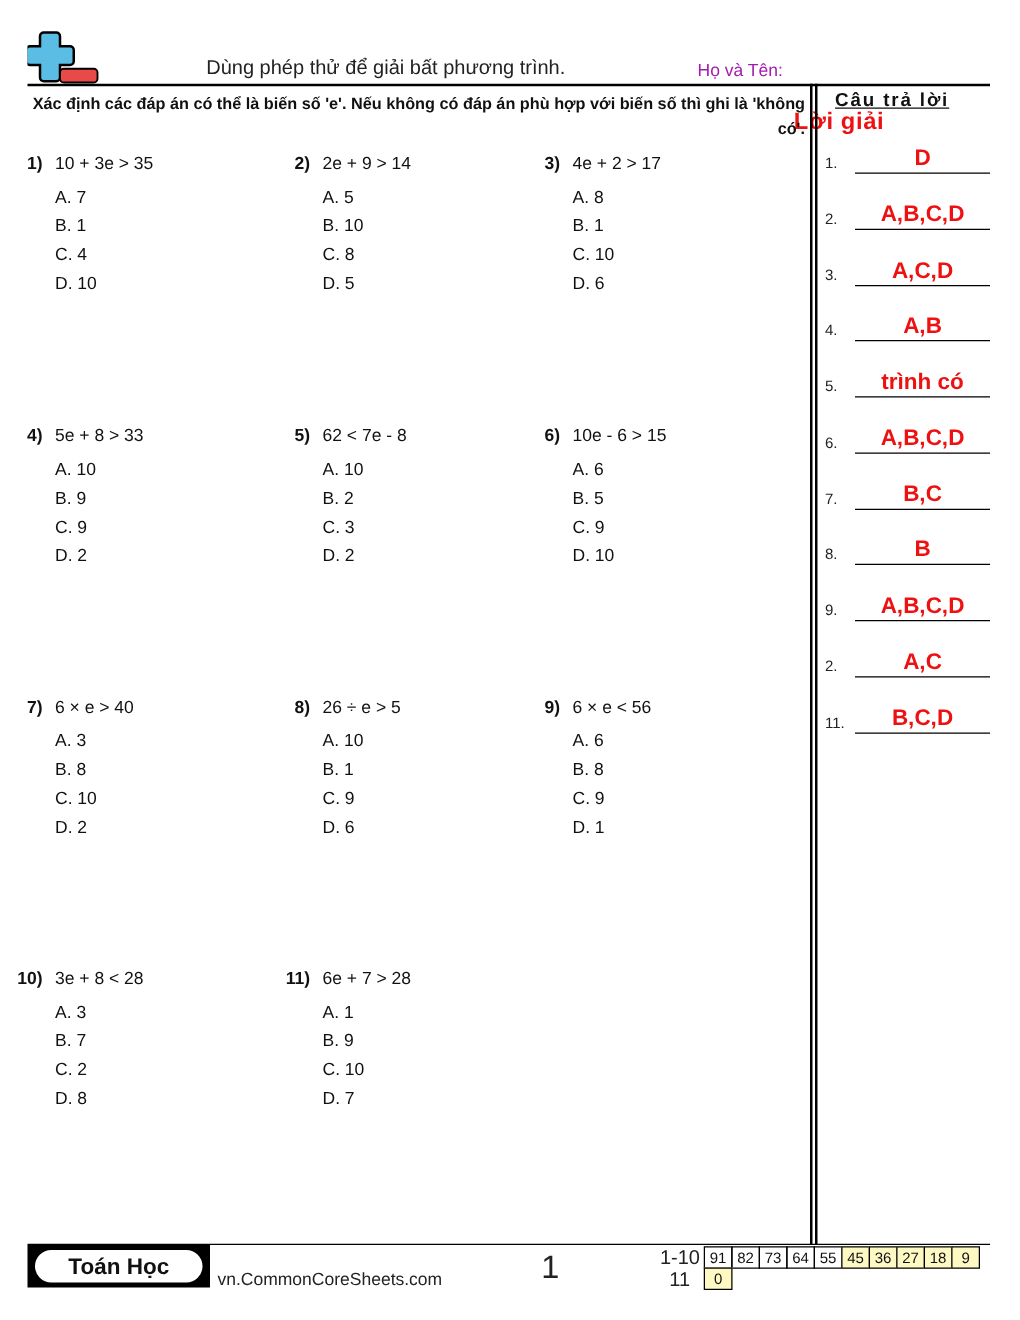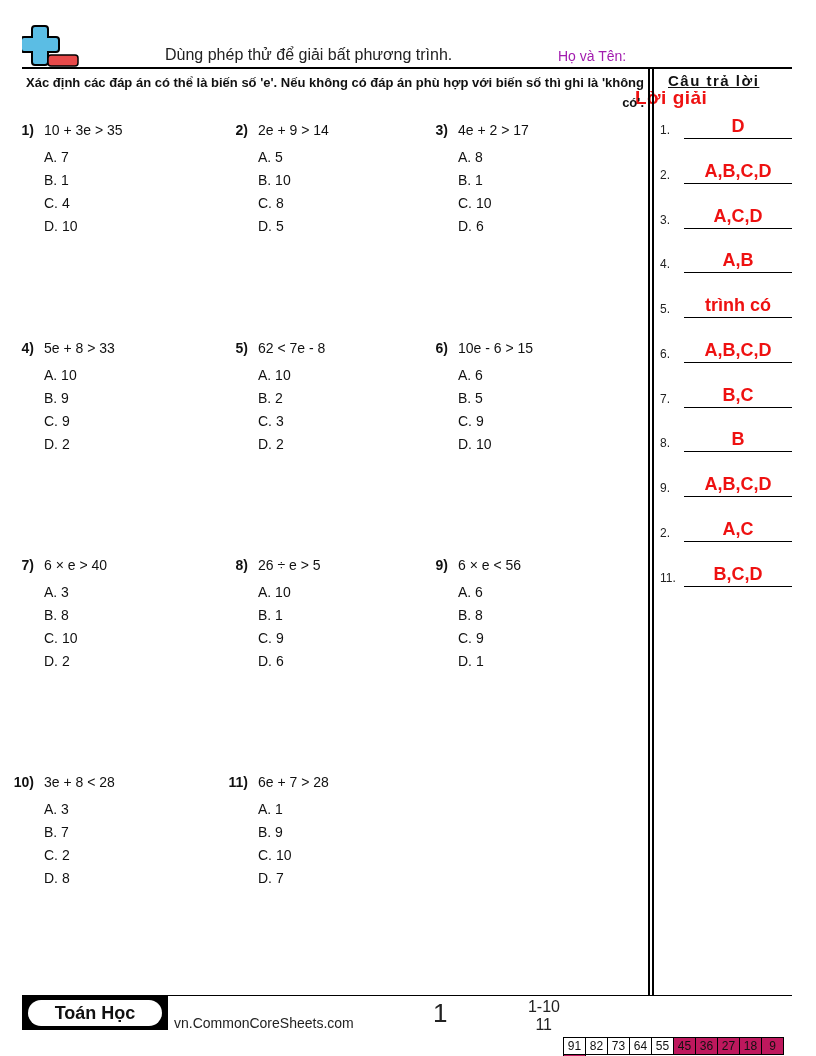--- a/index.html
+++ b/index.html
@@ -32,23 +32,23 @@
   .p-opt { position: absolute; left: 34px; white-space: nowrap; }
 
   .bottom-rule { position: absolute; left: 22px; top: 995px; width: 770px; height: 1px; background: #000; }
   .brand-box { position: absolute; left: 22px; top: 996px; width: 146px; height: 34px; background: #000; }
   .brand-pill { position: absolute; left: 28px; top: 1000px; width: 134px; height: 26px; background: #fff; border-radius: 13px;
                 font-size: 18px; font-weight: bold; text-align: center; line-height: 26px; }
   .site { position: absolute; left: 174px; top: 1015px; font-size: 14px; color: #222; }
   .page-num { position: absolute; left: 433px; top: 998px; font-size: 26px; color: #222; }
 
   .score-label { position: absolute; font-size: 16px; color: #222; text-align: right; width: 38px; }
-  .score-grid { position: absolute; left: 564px; top: 997px; display: flex; margin-top: 40px; }
+  .score-grid { position: absolute; left: 564px; top: 997px; display: flex; }
   .score-cell { width: 21px; height: 16px; border: 1px solid #000; margin-left: -1px; font-size: 12px; text-align: center; line-height: 16px; }
-  .score-cell.hl { background: #be185d; }
+  .score-cell.hl { background: #fef9c3; }
 </style>
 </head>
 <body>
 
 <svg class="logo" viewBox="0 0 58 44">
   <path d="M13 2 h10 a3 3 0 0 1 3 3 v8 h8 a3 3 0 0 1 3 3 v9 a3 3 0 0 1 -3 3 h-8 v10 a3 3 0 0 1 -3 3 h-10 a3 3 0 0 1 -3 -3 v-10 h-8 a3 3 0 0 1 -3 -3 v-9 a3 3 0 0 1 3 -3 h8 v-8 a3 3 0 0 1 3 -3 z" fill="#5bbde4" stroke="#000" stroke-width="2"></path>
   <rect x="26" y="31" width="30" height="11" rx="3" fill="#e84a4a" stroke="#000" stroke-width="1.5"></rect>
 </svg>
 <div class="title">Dùng phép thử để giải bất phương trình.</div>
 <div class="name-label">Họ và Tên:</div>

